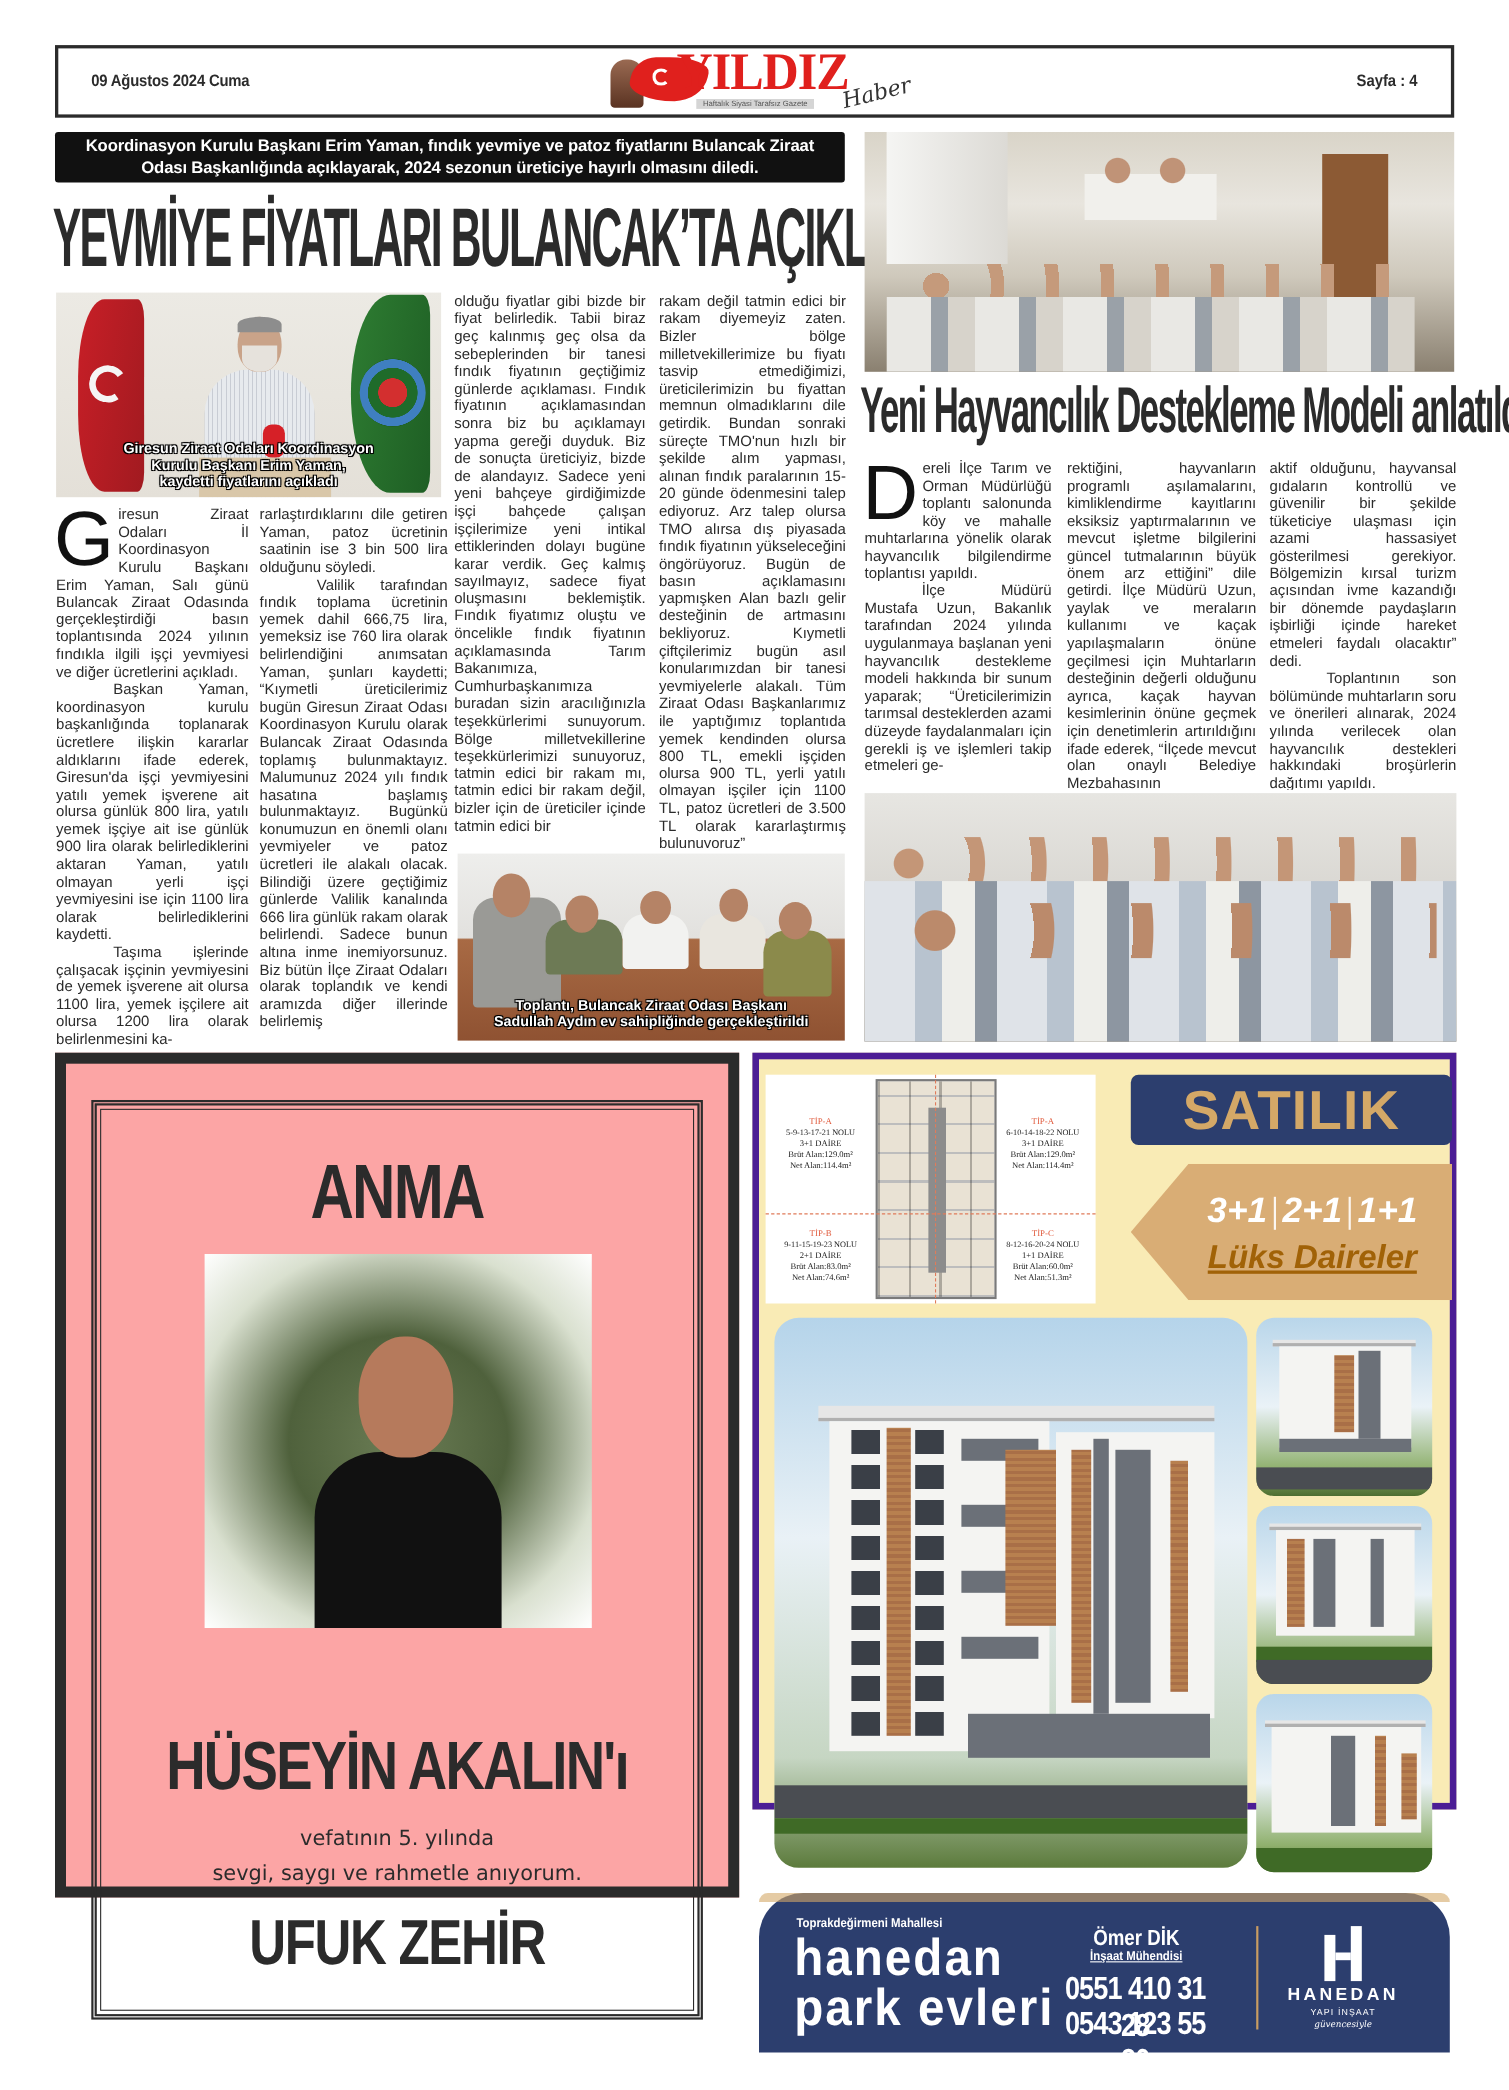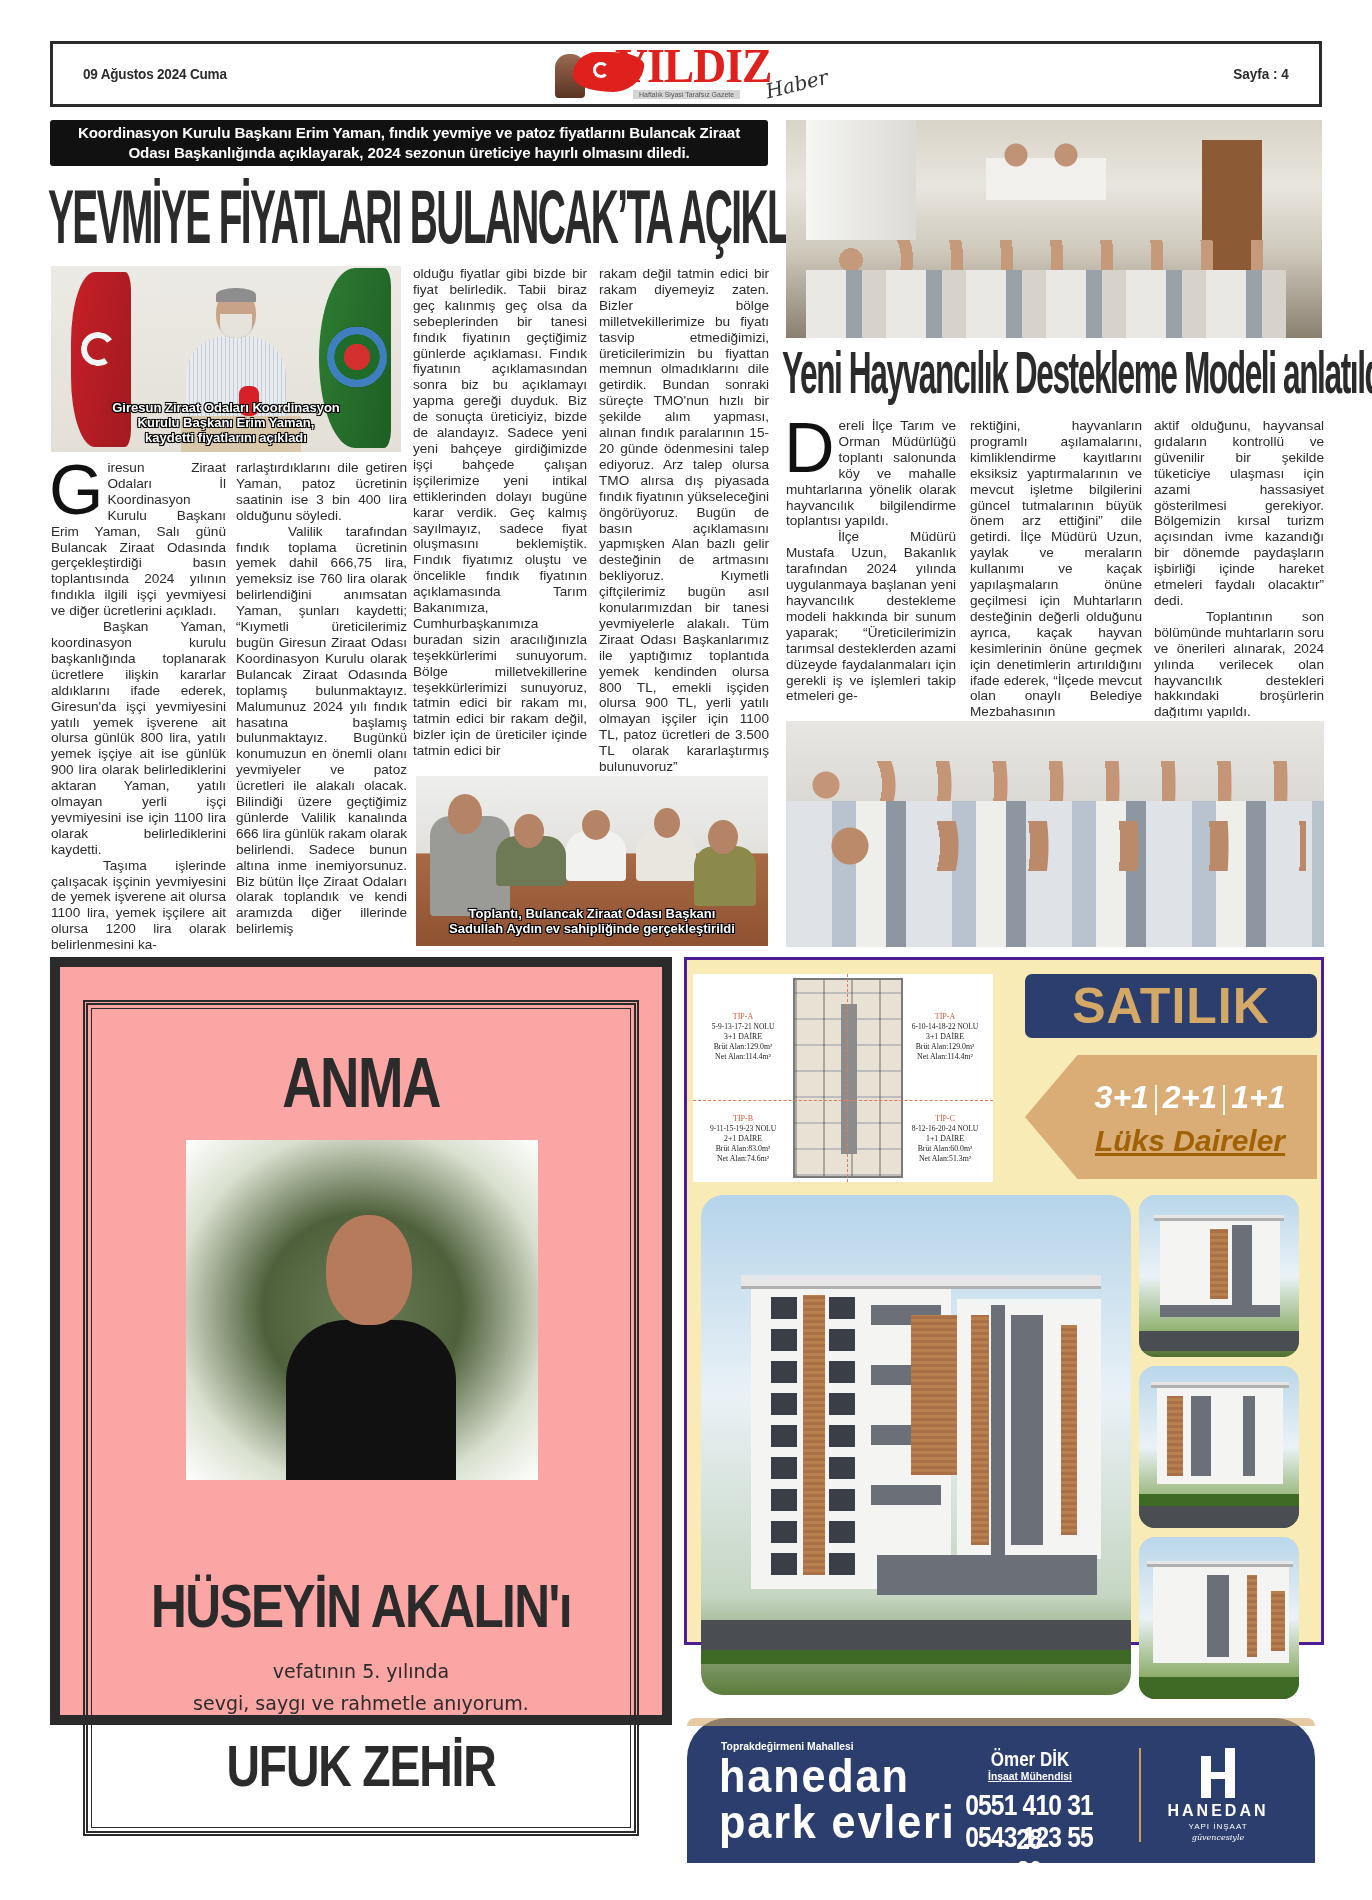--- a/index.html
+++ b/index.html
@@ -73,21 +73,21 @@
   .anma-inner::after { content: ""; position: absolute; inset: 3px; border: 1px solid #2b2b2b; }
   .anma-title { left: 0; width: 546px; top: 38px; text-align: center; font-weight: bold; font-size: 70px; letter-spacing: -2px; color: #2b2b2b; transform: scaleX(0.78); transform-origin: center; line-height: 80px; }
   .anma-photo { left: 98px; top: 135px; width: 352px; height: 340px; background: radial-gradient(ellipse at center, #6b7d55 0%, #4f613c 40%, #d9e0cf 75%, #ffffff 100%); }
   .anma-person-body { left: 100px; top: 180px; width: 170px; height: 160px; border-radius: 60px 60px 0 0; background: #111; }
   .anma-person-head { left: 140px; top: 75px; width: 86px; height: 110px; border-radius: 48% 48% 45% 45%; background: #b67a5c; }
   .anma-text { left: 0; width: 546px; text-align: center; font-family: "DejaVu Sans", sans-serif; color: #2b2b2b; font-size: 19px; line-height: 32px; }
   .anma-name { left: 0; width: 546px; text-align: center; font-weight: bold; color: #2b2b2b; font-size: 62px; letter-spacing: -2px; transform: scaleX(0.8); transform-origin: center; line-height: 70px; }
   .anma-sig { left: 0; width: 546px; text-align: center; font-weight: bold; color: #2b2b2b; font-size: 58px; letter-spacing: -1.5px; transform: scaleX(0.8); transform-origin: center; line-height: 66px; }
 
   
-  .estate { left: 684px; top: 957px; width: 640px; height: 688px; background: #f9ebb5; border: 3px solid #4c1d95; }
+  .estate { left: 684px; top: 957px; width: 640px; height: 688px; background: #f9ebb5; border: 6px solid #4c1d95; }
   .floorplan { left: 6px; top: 14px; width: 300px; height: 208px; background: #fff; }
   .fp-plan { left: 100px; top: 4px; width: 110px; height: 200px; background: repeating-linear-gradient(0deg,#bdbdbd 0 2px,#e9e2d4 2px 26px), repeating-linear-gradient(90deg,#bdbdbd 0 2px, transparent 2px 28px); background-blend-mode: multiply; border: 2px solid #7a7a7a; }
   .fp-core { left: 148px; top: 30px; width: 16px; height: 150px; background: #8c8c8c; }
   .fp-dash-v { left: 154px; top: 0; width: 0; height: 208px; border-left: 1px dashed #e07b5a; }
   .fp-dash-h { left: 0; top: 126px; width: 300px; height: 0; border-top: 1px dashed #e07b5a; }
   .fp-label { width: 96px; text-align: center; font-family: "Liberation Serif", serif; font-size: 7.8px; line-height: 10px; color: #222; }
   .fp-label .tip { color: #e05a3c; font-size: 8px; }
   .fp-label .nolu { font-size: 7.5px; }
   .satilik { left: 338px; top: 14px; width: 292px; height: 64px; background: #2c3e6e; border-radius: 7px; color: #d4a867; font-weight: bold; font-size: 50px; text-align: center; line-height: 64px; letter-spacing: 1px; }
   .tag { left: 338px; top: 95px; width: 292px; height: 124px; }
@@ -166,21 +166,21 @@
   </div>
 </div>
 
 <div class="abs body-text col-a">
   <span class="dropcap">G</span>
   <p>iresun Ziraat Odaları İl Koordinasyon Kurulu Başkanı Erim Yaman, Salı günü Bulancak Ziraat Odasında gerçekleştirdiği basın toplantısında 2024 yılının fındıkla ilgili işçi yevmiyesi ve diğer ücretlerini açıkladı.</p>
   <p class="ind">Başkan Yaman, koordinasyon kurulu başkanlığında toplanarak ücretlere ilişkin kararlar aldıklarını ifade ederek, Giresun'da işçi yevmiyesini yatılı yemek işverene ait olursa günlük 800 lira, yatılı yemek işçiye ait ise günlük 900 lira olarak belirlediklerini aktaran Yaman, yatılı olmayan yerli işçi yevmiyesini ise için 1100 lira olarak belirlediklerini kaydetti.</p>
   <p class="ind">Taşıma işlerinde çalışacak işçinin yevmiyesini de yemek işverene ait olursa 1100 lira, yemek işçilere ait olursa 1200 lira olarak belirlenmesini ka-</p>
 </div>
 <div class="abs body-text col-b">
-  <p>rarlaştırdıklarını dile getiren Yaman, patoz ücretinin saatinin ise 3 bin 400 lira olduğunu söyledi.</p>
+  <p>rarlaştırdıklarını dile getiren Yaman, patoz ücretinin saatinin ise 3 bin 500 lira olduğunu söyledi.</p>
   <p class="ind">Valilik tarafından fındık toplama ücretinin yemek dahil 666,75 lira, yemeksiz ise 760 lira olarak belirlendiğini anımsatan Yaman, şunları kaydetti; “Kıymetli üreticilerimiz bugün Giresun Ziraat Odası Koordinasyon Kurulu olarak Bulancak Ziraat Odasında toplamış bulunmaktayız. Malumunuz 2024 yılı fındık hasatına başlamış bulunmaktayız. Bugünkü konumuzun en önemli olanı yevmiyeler ve patoz ücretleri ile alakalı olacak. Bilindiği üzere geçtiğimiz günlerde Valilik kanalında 666 lira günlük rakam olarak belirlendi. Sadece bunun altına inme inemiyorsunuz. Biz bütün İlçe Ziraat Odaları olarak toplandık ve kendi aramızda diğer illerinde belirlemiş</p>
 </div>
 <div class="abs body-text col-c">
   <p>olduğu fiyatlar gibi bizde bir fiyat belirledik. Tabii biraz geç kalınmış geç olsa da sebeplerinden bir tanesi fındık fiyatının geçtiğimiz günlerde açıklaması. Fındık fiyatının açıklamasından sonra biz bu açıklamayı yapma gereği duyduk. Biz de sonuçta üreticiyiz, bizde de alandayız. Sadece yeni yeni bahçeye girdiğimizde işçi bahçede çalışan işçilerimize yeni intikal ettiklerinden dolayı bugüne karar verdik. Geç kalmış sayılmayız, sadece fiyat oluşmasını beklemiştik. Fındık fiyatımız oluştu ve öncelikle fındık fiyatının açıklamasında Tarım Bakanımıza, Cumhurbaşkanımıza buradan sizin aracılığınızla teşekkürlerimi sunuyorum. Bölge milletvekillerine teşekkürlerimizi sunuyoruz, tatmin edici bir rakam mı, tatmin edici bir rakam değil, bizler için de üreticiler içinde tatmin edici bir</p>
 </div>
 <div class="abs body-text col-d">
   <p>rakam değil tatmin edici bir rakam diyemeyiz zaten. Bizler bölge milletvekillerimize bu fiyatı tasvip etmediğimizi, üreticilerimizin bu fiyattan memnun olmadıklarını dile getirdik. Bundan sonraki süreçte TMO'nun hızlı bir şekilde alım yapması, alınan fındık paralarının 15-20 günde ödenmesini talep ediyoruz. Arz talep olursa TMO alırsa dış piyasada fındık fiyatının yükseleceğini öngörüyoruz. Bugün de basın açıklamasını yapmışken Alan bazlı gelir desteğinin de artmasını bekliyoruz. Kıymetli çiftçilerimiz bugün asıl konularımızdan bir tanesi yevmiyelerle alakalı. Tüm Ziraat Odası Başkanlarımız ile yaptığımız toplantıda yemek kendinden olursa 800 TL, emekli işçiden olursa 900 TL, yerli yatılı olmayan işçiler için 1100 TL, patoz ücretleri de 3.500 TL olarak kararlaştırmış bulunuyoruz”</p>
 </div>
 
 <div class="abs photo photo-2">

